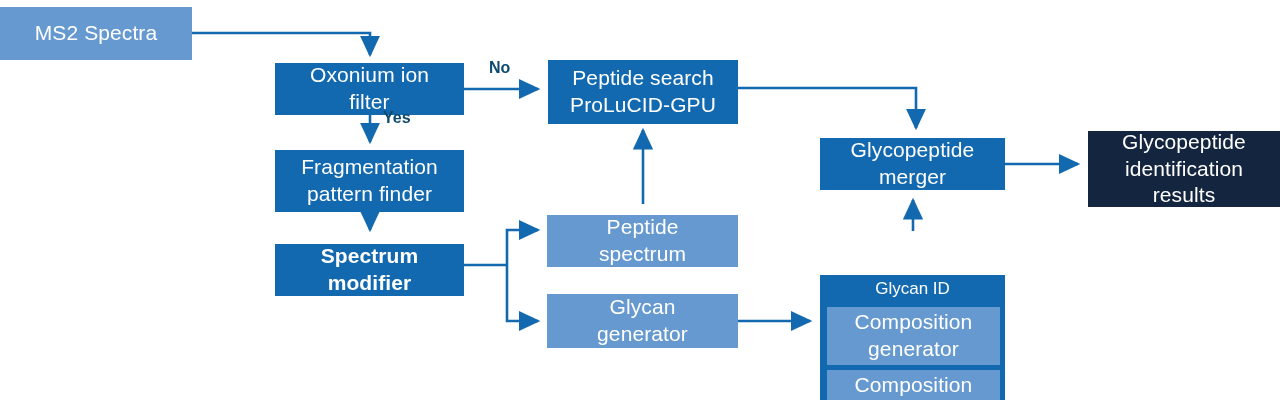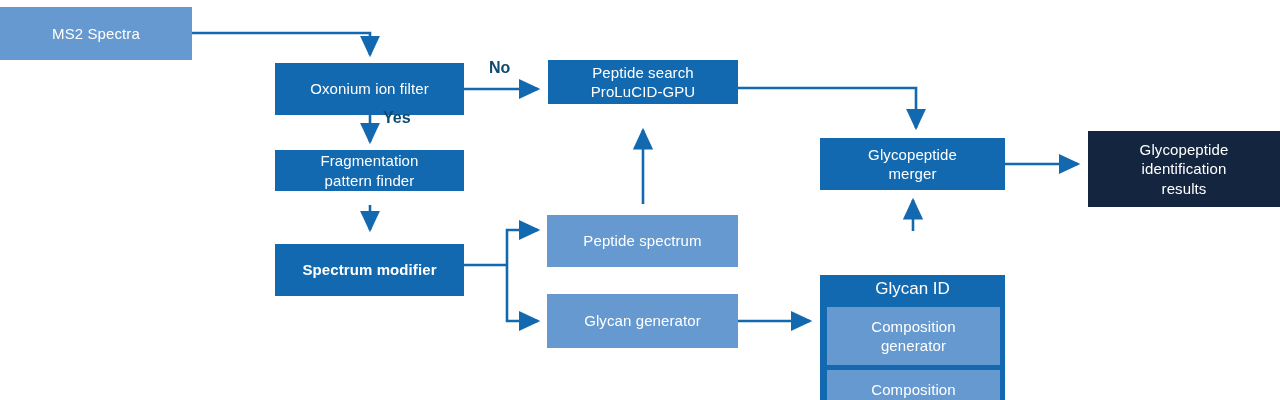--- a/index.html
+++ b/index.html
@@ -15,21 +15,21 @@
     font-family: "Liberation Sans", sans-serif;
     overflow: hidden;
   }
   .node {
     position: absolute;
     display: flex;
     align-items: center;
     justify-content: center;
     text-align: center;
     color: #ffffff;
-    font-size: 15px;
+    font-size: 21px;
     line-height: 1.28;
     box-sizing: border-box;
     padding: 2px 16px;
     white-space: pre-line;
     letter-spacing: 0.1px;
   }
   .fill-light { background: #6699cf; }
   .fill-dark  { background: #1269b0; }
   .fill-navy  { background: #14253f; }
 
@@ -116,26 +116,26 @@
       <path d="M913,231 L913,200" stroke="#1269b0" stroke-width="2.6" fill="none" marker-end="url(#arrow)"></path>
     </g>
 
     <g>
       <path d="M1005,164 L1078,164" stroke="#1269b0" stroke-width="2.6" fill="none" marker-end="url(#arrow)"></path>
     </g>
   </svg>
 
   <div class="node fill-light" style="left:0px; top:7px; width:192px; height:53px;">MS2 Spectra</div>
 
-  <div class="node fill-dark" style="left:275px; top:63px; width:189px; height:52px;text-align:right;">Oxonium ion filter</div>
+  <div class="node fill-dark" style="left:275px; top:63px; width:189px; height:52px;">Oxonium ion filter</div>
 
-  <div class="node fill-dark" style="left:548px; top:60px; width:190px; height:44px;">Peptide search
+  <div class="node fill-dark" style="left:548px; top:60px; width:190px; height:64px;">Peptide search
 ProLuCID-GPU</div>
 
-  <div class="node fill-dark" style="left:275px; top:150px; width:189px; height:41px;">Fragmentation
+  <div class="node fill-dark" style="left:275px; top:150px; width:189px; height:62px;">Fragmentation
 pattern finder</div>
 
   <div class="node fill-dark" style="left:275px; top:244px; width:189px; height:52px;font-weight:bold;">Spectrum modifier</div>
 
   <div class="node fill-light" style="left:547px; top:204px; width:191px; height:52px;margin-top:11px;">Peptide spectrum</div>
 
   <div class="node fill-light" style="left:547px; top:294px; width:191px; height:54px;">Glycan generator</div>
 
   <div class="node fill-dark" style="left:820px; top:138px; width:185px; height:52px;">Glycopeptide
 merger</div>

